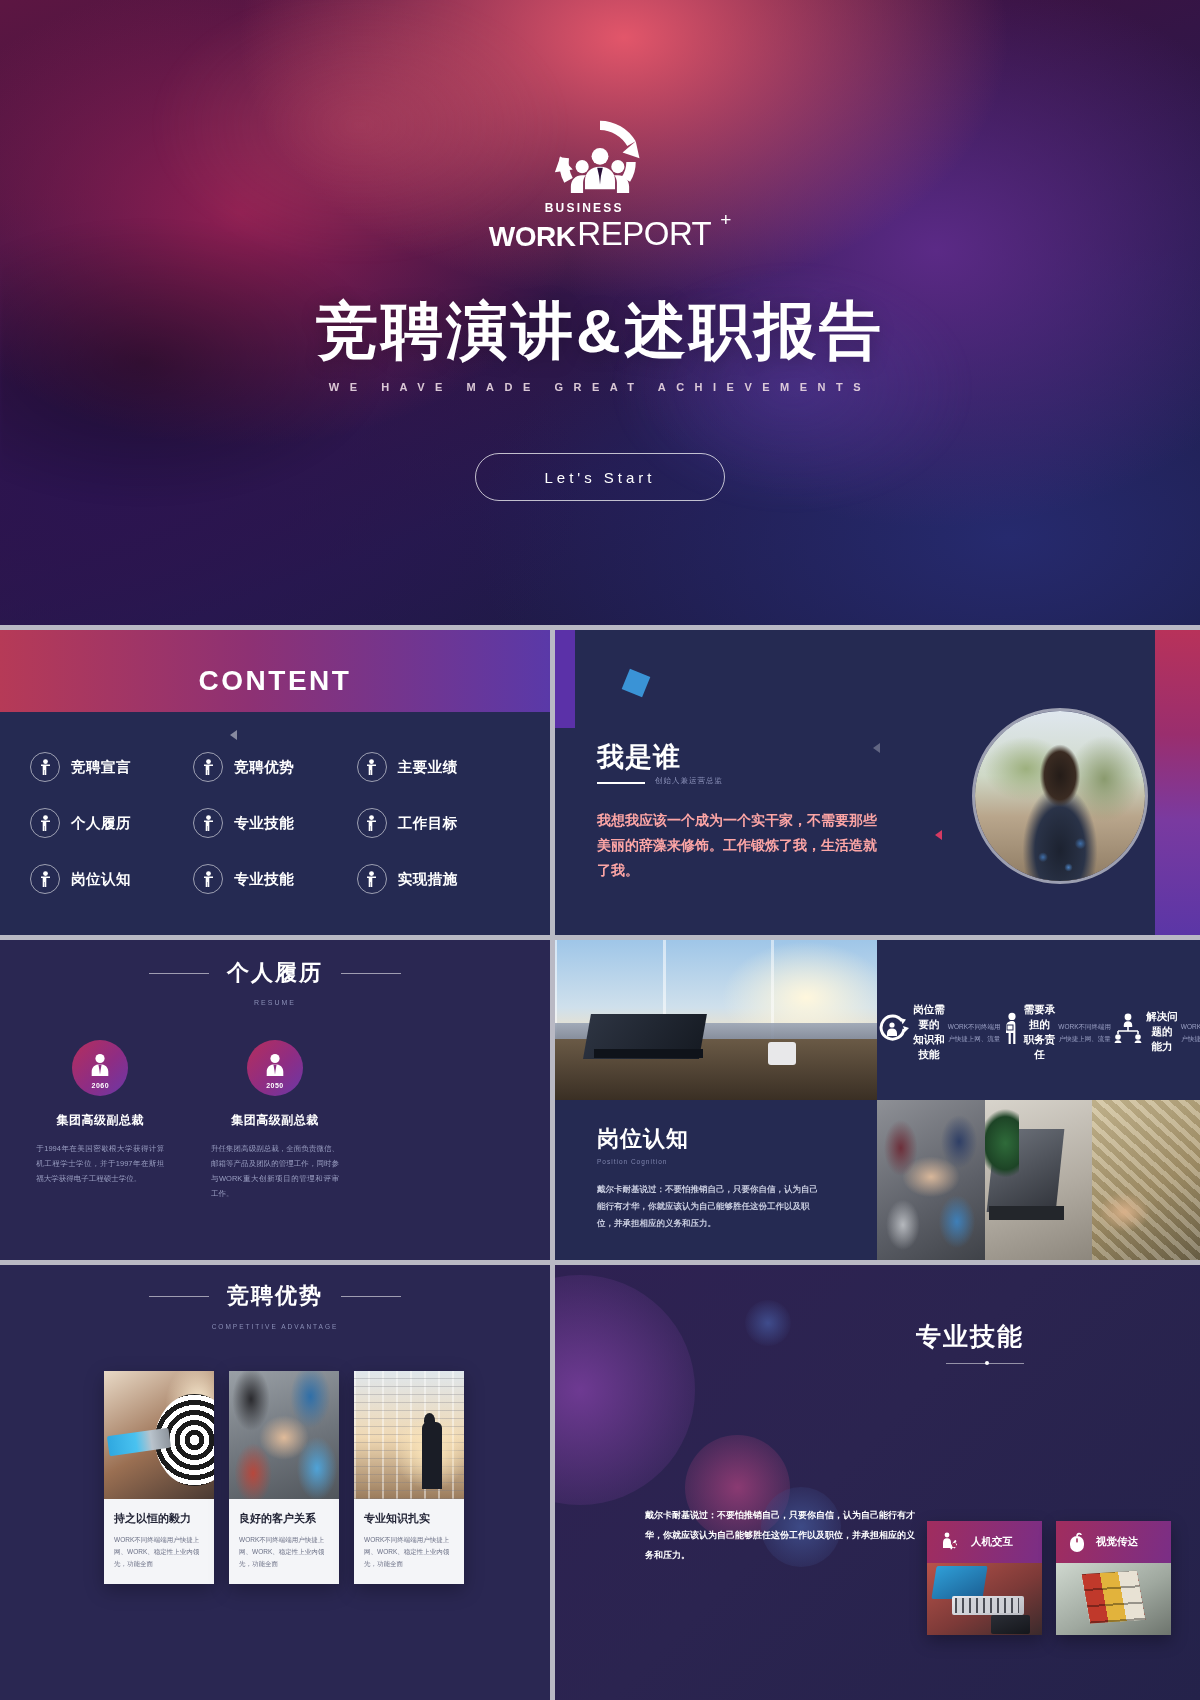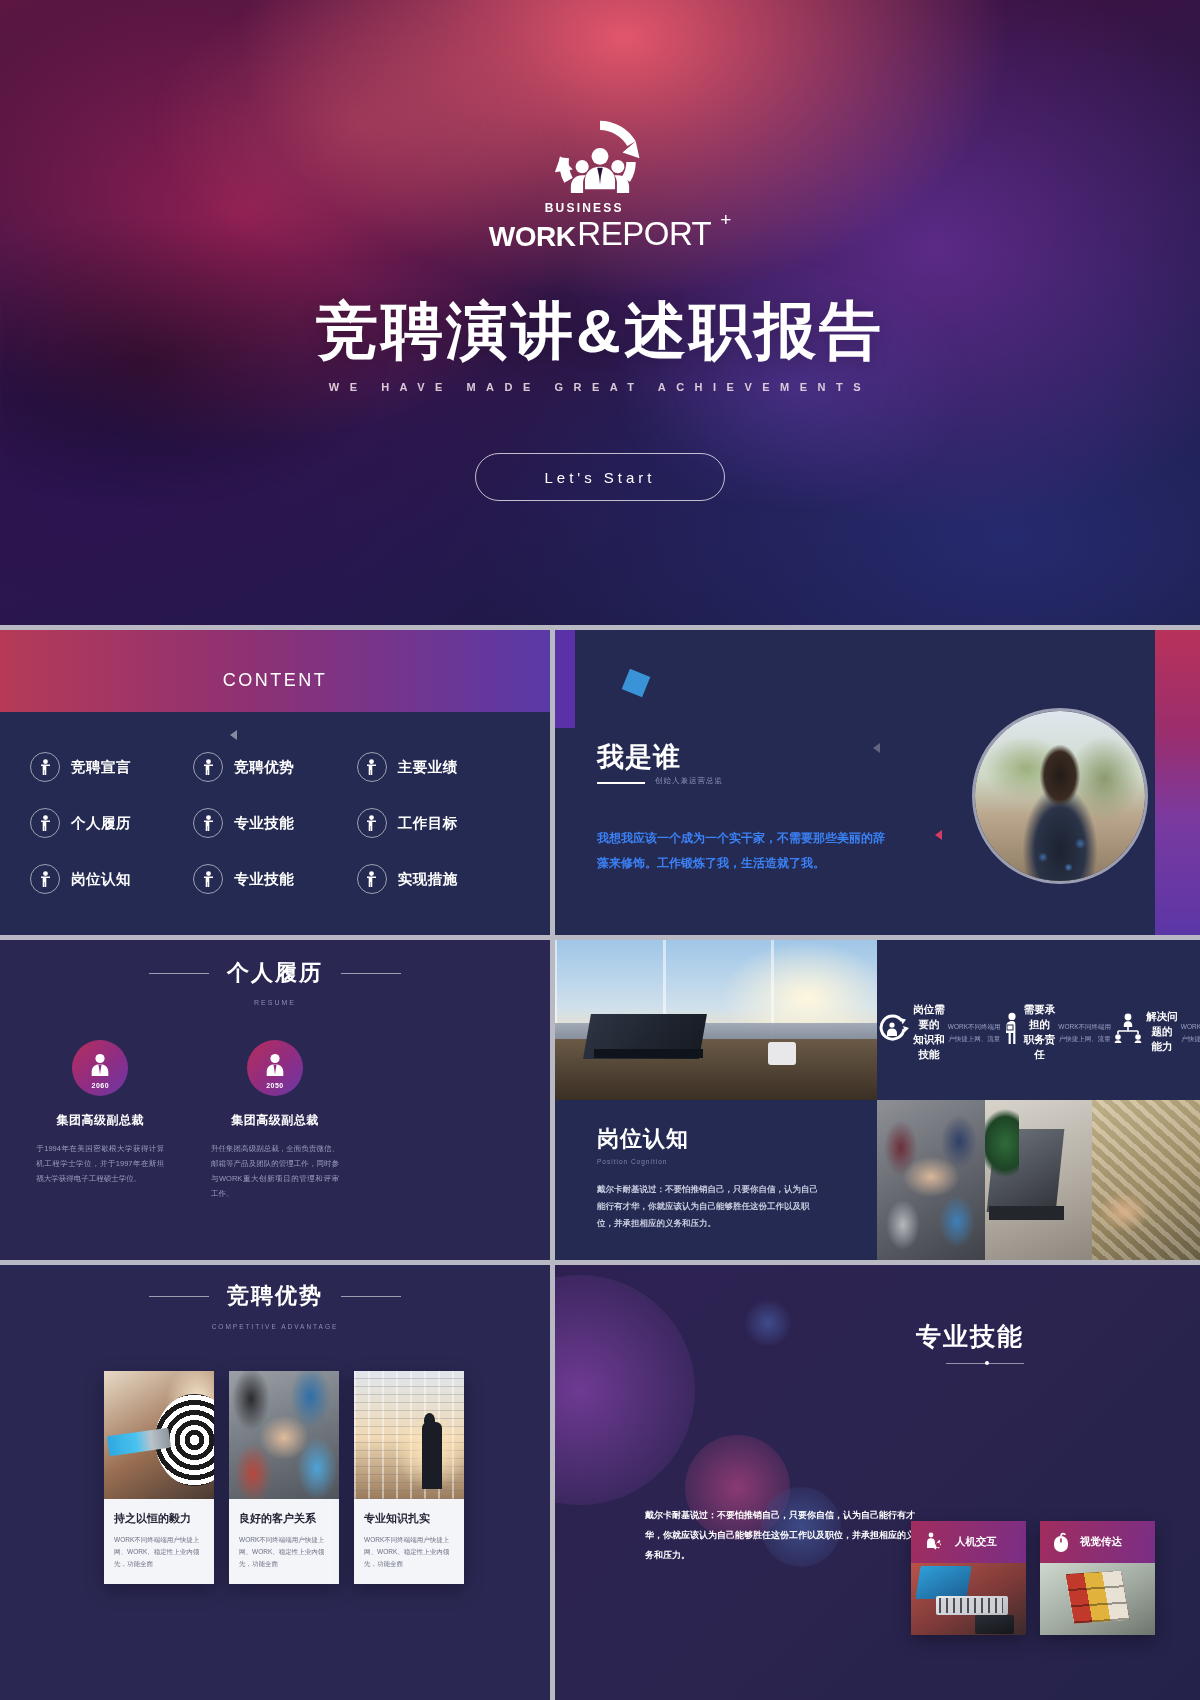--- a/index.html
+++ b/index.html
@@ -45,21 +45,21 @@
   
   .panel{position:absolute;overflow:hidden;background:#252a52;}
   .gap-v{position:absolute;background:#b9b9c4;}
   .gap-h{position:absolute;background:#b9b9c4;}
 
   
   .s2{left:0;top:630px;width:550px;height:305px;background:#252a52;}
   .s2-head{height:82px;width:100%;
            background:linear-gradient(90deg,#b63a57 0%,#8e3173 45%,#5a39a8 100%);
            display:flex;align-items:center;justify-content:center;}
-  .s2-head span{color:#fff;font-size:18px;font-weight:400;letter-spacing:2.5px;margin-top:19px;}
+  .s2-head span{color:#fff;font-size:28px;font-weight:700;letter-spacing:2.5px;margin-top:19px;}
   .s2-grid{padding:40px 30px 0 30px;display:grid;grid-template-columns:repeat(3,1fr);
            row-gap:26px;}
   .s2-item{display:flex;align-items:center;gap:11px;}
   .s2-circ{width:30px;height:30px;border:1px solid rgba(255,255,255,.55);border-radius:50%;
            display:flex;align-items:center;justify-content:center;flex:0 0 auto;}
   .s2-item span{color:#fff;font-size:14.5px;font-weight:700;letter-spacing:.5px;}
   .tri-left{position:absolute;width:0;height:0;border-top:5px solid transparent;
             border-bottom:5px solid transparent;border-right:7px solid rgba(255,255,255,.45);}
 
   
@@ -69,22 +69,22 @@
                background:linear-gradient(180deg,#b8325a 0%,#9a2e6e 55%,#7a3aa0 100%);}
   .s3 .rstripe2{position:absolute;right:0;top:190px;width:45px;height:115px;
                background:linear-gradient(180deg,#7a3aa0,#5b36a6);}
   .s3 .sq-blue{position:absolute;left:70px;top:42px;width:22px;height:22px;background:#3a93d6;
                transform:rotate(22deg);}
   .s3 .t-gray{left:318px;top:113px;border-right-color:rgba(255,255,255,.28);}
   .s3 .t-red{left:380px;top:200px;border-right-color:#d63a62;}
   .s3-title{position:absolute;left:42px;top:109px;font-size:27px;font-weight:800;color:#fff;letter-spacing:1px;}
   .s3-rule{position:absolute;left:42px;top:152px;width:48px;height:2px;background:#fff;}
   .s3-sub{position:absolute;left:100px;top:146px;font-size:7.5px;color:#8d93bb;letter-spacing:1px;}
-  .s3-body{position:absolute;left:42px;top:196px;width:292px;font-size:12px;line-height:25px;
-           color:#3b82f6;font-weight:700;}
+  .s3-body{position:absolute;left:42px;top:178px;width:292px;font-size:14px;line-height:25px;
+           color:#fca5a5;font-weight:700;}
   .s3-photo{position:absolute;right:52px;top:78px;width:176px;height:176px;border-radius:50%;
             overflow:hidden;border:3px solid rgba(255,255,255,.55);}
 
   
   .s4{left:0;top:940px;width:550px;height:320px;background:#2a2752;}
   .s4-head{position:absolute;left:0;right:0;top:18px;display:flex;align-items:center;
            justify-content:center;gap:18px;}
   .s4-head .hr{width:60px;height:1px;background:rgba(255,255,255,.55);}
   .s4-head h3{font-size:22px;font-weight:800;color:#fff;letter-spacing:2px;}
   .s4-sub{position:absolute;left:0;right:0;top:59px;text-align:center;font-size:7px;
@@ -134,21 +134,21 @@
   
   .s7{left:555px;top:1265px;width:645px;height:435px;
       background:linear-gradient(135deg,#2e2152 0%,#2b2450 45%,#24224a 100%);}
   .s7 .blob{position:absolute;border-radius:50%;}
   .s7-title{position:absolute;right:176px;top:55px;font-size:25px;font-weight:800;color:#fff;letter-spacing:2px;}
   .s7-rule{position:absolute;right:176px;top:98px;width:78px;height:1px;background:rgba(255,255,255,.5);}
   .s7-rule::after{content:"";position:absolute;left:50%;top:-2px;width:4px;height:4px;
                   border-radius:50%;background:#fff;}
   .s7-body{position:absolute;left:90px;top:240px;width:272px;font-size:9px;line-height:20px;
            color:#fff;font-weight:700;}
-  .s7-cards{position:absolute;left:356px;top:256px;display:flex;gap:14px;justify-content:center;}
+  .s7-cards{position:absolute;left:372px;top:256px;display:flex;gap:14px;justify-content:center;}
   .s7-card{width:115px;box-shadow:0 6px 16px rgba(0,0,0,.3);}
   .s7-card .hd{height:42px;display:flex;align-items:center;gap:10px;padding-left:12px;
                background:linear-gradient(105deg,#a12d5e 0%,#7a2e86 100%);}
   .s7-card .hd span{color:#fff;font-size:10.5px;font-weight:800;}
   .s7-card .ph{height:72px;overflow:hidden;position:relative;}
 
   
   .img{position:absolute;inset:0;}
 </style>
 </head>

